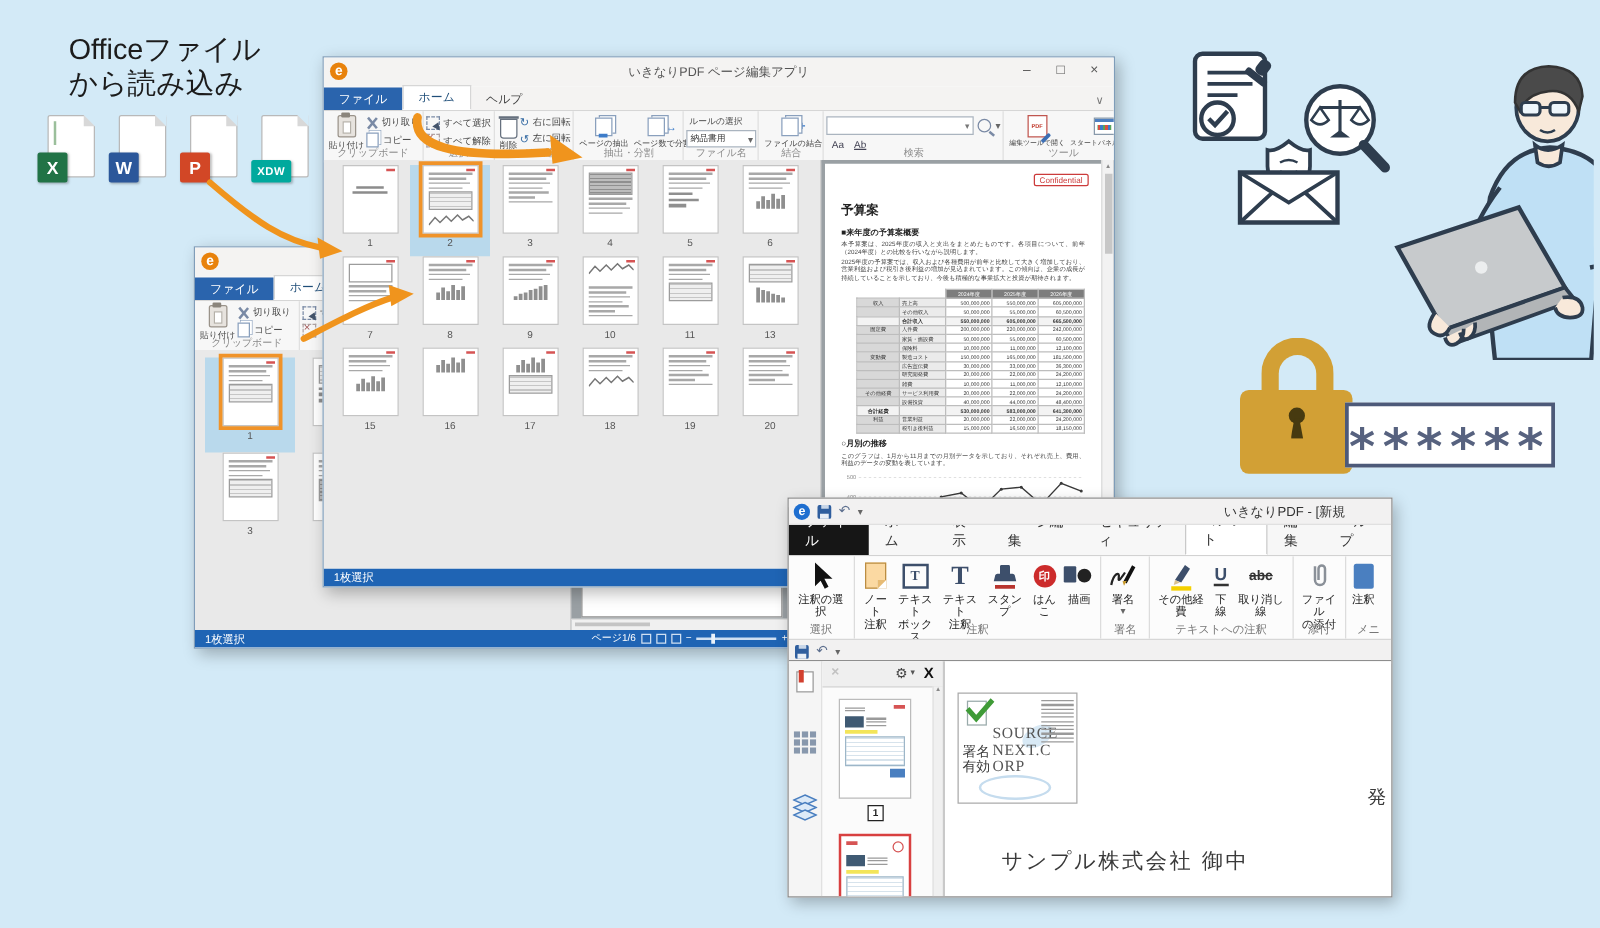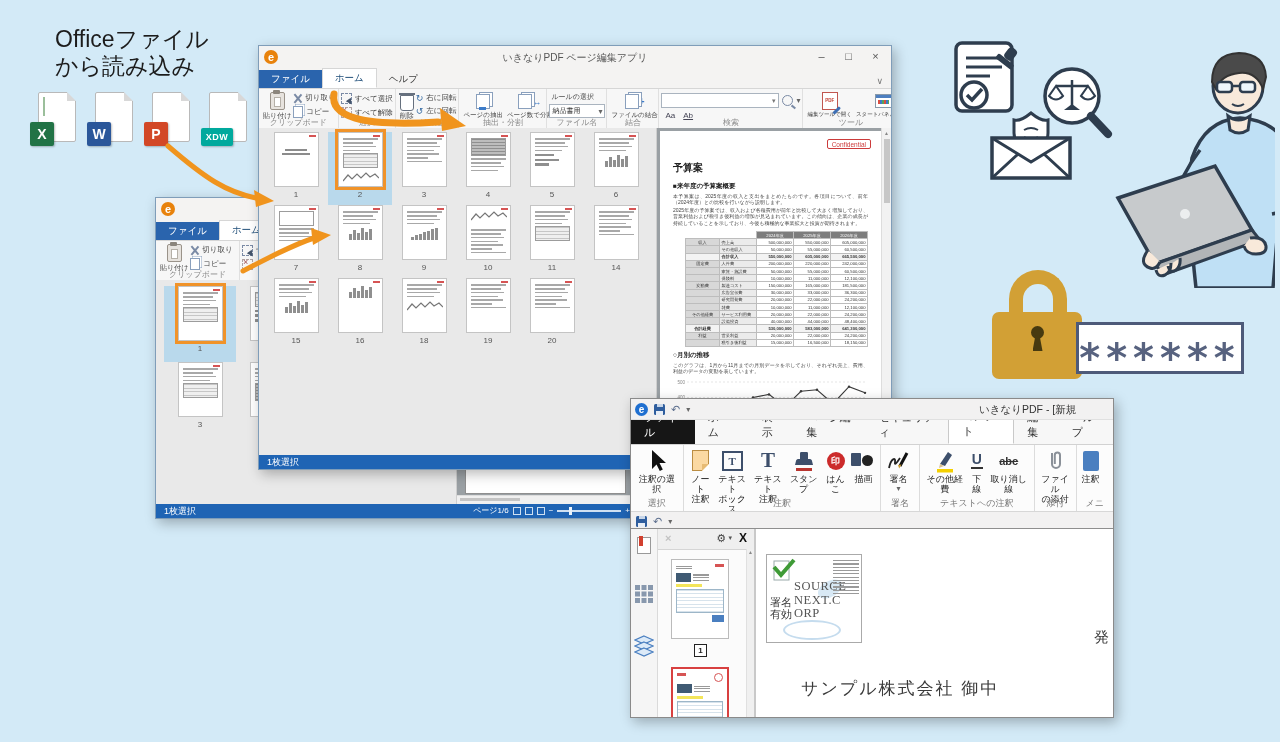--- a/index.html
+++ b/index.html
@@ -641,31 +641,31 @@
                   <div class="pt-line" style="width: 96%;"></div>
                   <div class="pt-line" style="width: 78%;"></div>
                 </div>
                 <div class="pt-grid"></div>
               </div>
               <div class="tnum">11</div>
             </div>
             <div class="tcell">
               <div class="thumb">
                 <span class="conf"></span>
-                <div>
-                  <div class="pt-line" style="width: 100%;"></div>
-                  <div class="pt-line" style="width: 88%;"></div>
-                  <div class="pt-line" style="width: 96%;"></div>
-                  <div class="pt-line" style="width: 78%;"></div>
-                  <div class="pt-line" style="width: 92%;"></div>
-                  <div class="pt-line" style="width: 60%;"></div>
-                  <div class="pt-line" style="width: 100%;"></div>
-                </div>
-              </div>
-              <div class="tnum">14</div>
+                <div class="pt-grid"></div>
+                <div class="pt-bars">
+                  <i style="height: 12px;"></i>
+                  <i style="height: 10px;"></i>
+                  <i style="height: 9px;"></i>
+                  <i style="height: 7px;"></i>
+                  <i style="height: 6px;"></i>
+                  <i style="height: 4px;"></i>
+                </div>
+              </div>
+              <div class="tnum">13</div>
             </div>
             <div class="tcell">
               <div class="thumb">
                 <span class="conf"></span>
                 <div>
                   <div class="pt-line" style="width: 100%;"></div>
                   <div class="pt-line" style="width: 88%;"></div>
                   <div class="pt-line" style="width: 96%;"></div>
                   <div class="pt-line" style="width: 78%;"></div>
                 </div>
@@ -686,20 +686,35 @@
                 <div class="pt-bars">
                   <i style="height: 6px;"></i>
                   <i style="height: 10px;"></i>
                   <i style="height: 7px;"></i>
                   <i style="height: 12px;"></i>
                   <i style="height: 8px;"></i>
                   <i style="height: 11px;"></i>
                 </div>
               </div>
               <div class="tnum">16</div>
+            </div>
+            <div class="tcell">
+              <div class="thumb">
+                <span class="conf"></span>
+                <div class="pt-bars">
+                  <i style="height: 6px;"></i>
+                  <i style="height: 10px;"></i>
+                  <i style="height: 7px;"></i>
+                  <i style="height: 12px;"></i>
+                  <i style="height: 8px;"></i>
+                  <i style="height: 11px;"></i>
+                </div>
+                <div class="pt-grid"></div>
+              </div>
+              <div class="tnum">17</div>
             </div>
             <div class="tcell">
               <div class="thumb">
                 <span class="conf"></span>
                 <div>
                   <div class="pt-line" style="width: 100%;"></div>
                   <div class="pt-line" style="width: 88%;"></div>
                   <div class="pt-line" style="width: 96%;"></div>
                   <div class="pt-line" style="width: 78%;"></div>
                 </div>

